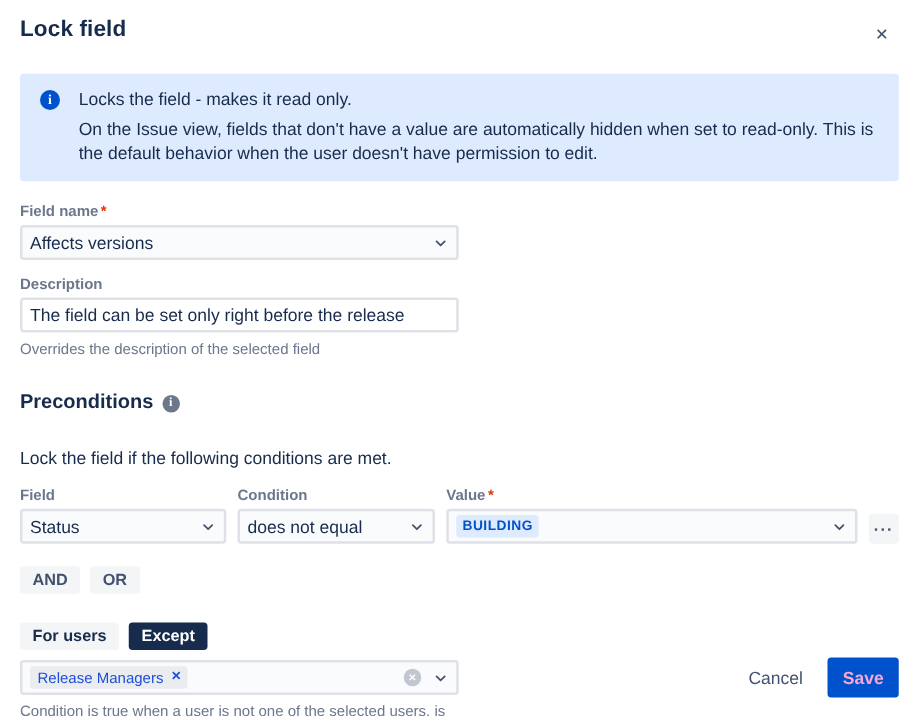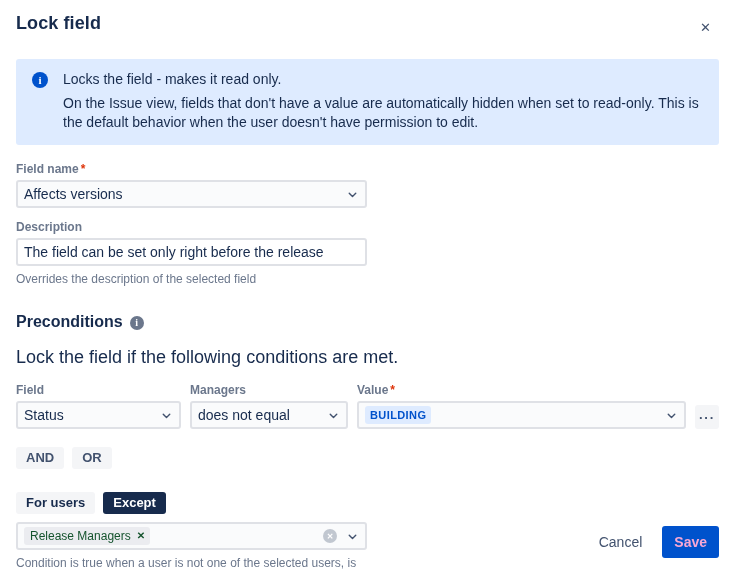--- a/index.html
+++ b/index.html
@@ -53,21 +53,21 @@
   
   .section-heading {
     margin-top: 26px; font-size: 16px; font-weight: 700; color: #172B4D;
     display: flex; align-items: center; gap: 7px;
   }
   .info-gray {
     width: 14px; height: 14px; border-radius: 50%; background: #6B778C;
     color: #FFFFFF; font-size: 10px; font-weight: 700; font-family: "Liberation Serif", serif;
     display: flex; align-items: center; justify-content: center; margin-top: 1px;
   }
-  .section-sub { margin-top: 16px; font-size: 18px; color: #172B4D; }
+  .section-sub { margin-top: 27px; font-size: 14px; color: #172B4D; }
 
   
   .cond-row { display: flex; margin-top: 15px; align-items: flex-end; }
   .cond-col { margin-right: 9px; }
   .cond-col .selectbox { width: 100%; }
   .col-field { width: 165px; }
   .col-condition { width: 158px; }
   .col-value { width: 334px; flex: 1; }
   .more-btn {
     width: 24px; height: 24px; margin-top: 20px; border: none; border-radius: 3px;
@@ -90,21 +90,21 @@
     font-size: 13px; font-weight: 700; padding: 4px 10px; cursor: pointer;
     font-family: "Liberation Sans", sans-serif; line-height: 14px;
   }
   .chip.user-chip { color: #172B4D; }
   .chip.selected { background: #172B4D; color: #FFFFFF; }
 
   
   .multiselect { margin-top: 8px; }
   .ms-left { display: flex; align-items: center; }
   .tag {
-    background: #EBECF0; border-radius: 3px; font-size: 12px; color: #14532d;
+    background: #EBECF0; border-radius: 3px; font-size: 12px; color: #1d4ed8;
     padding: 3px 5px 3px 6px; display: flex; align-items: center; gap: 6px; line-height: 12px;
   }
   .tag-x { font-size: 10px; font-weight: 700; cursor: pointer; line-height: 10px; }
   .ms-right { display: flex; align-items: center; gap: 9px; }
   .clear-circle {
     width: 14px; height: 14px; border-radius: 50%; background: #C1C7D0;
     color: #FFFFFF; font-size: 8px; font-weight: 700;
     display: flex; align-items: center; justify-content: center; cursor: pointer;
   }
   .users-helper { max-width: 348px; }
@@ -178,21 +178,21 @@
         <span>Status</span>
         <span class="chev">
           <svg width="13" height="13" viewBox="0 0 24 24">
               <path d="M6 9.5l6 6 6-6" stroke="#42526E" stroke-width="2.6" fill="none" stroke-linecap="round" stroke-linejoin="round"></path>
             </svg>
         </span>
       </div>
     </div>
 
     <div class="cond-col col-condition">
-      <div class="label">Managers</div>
+      <div class="label">Condition</div>
       <div class="selectbox">
         <span>does not equal</span>
         <span class="chev">
           <svg width="13" height="13" viewBox="0 0 24 24">
               <path d="M6 9.5l6 6 6-6" stroke="#42526E" stroke-width="2.6" fill="none" stroke-linecap="round" stroke-linejoin="round"></path>
             </svg>
         </span>
       </div>
     </div>
 

